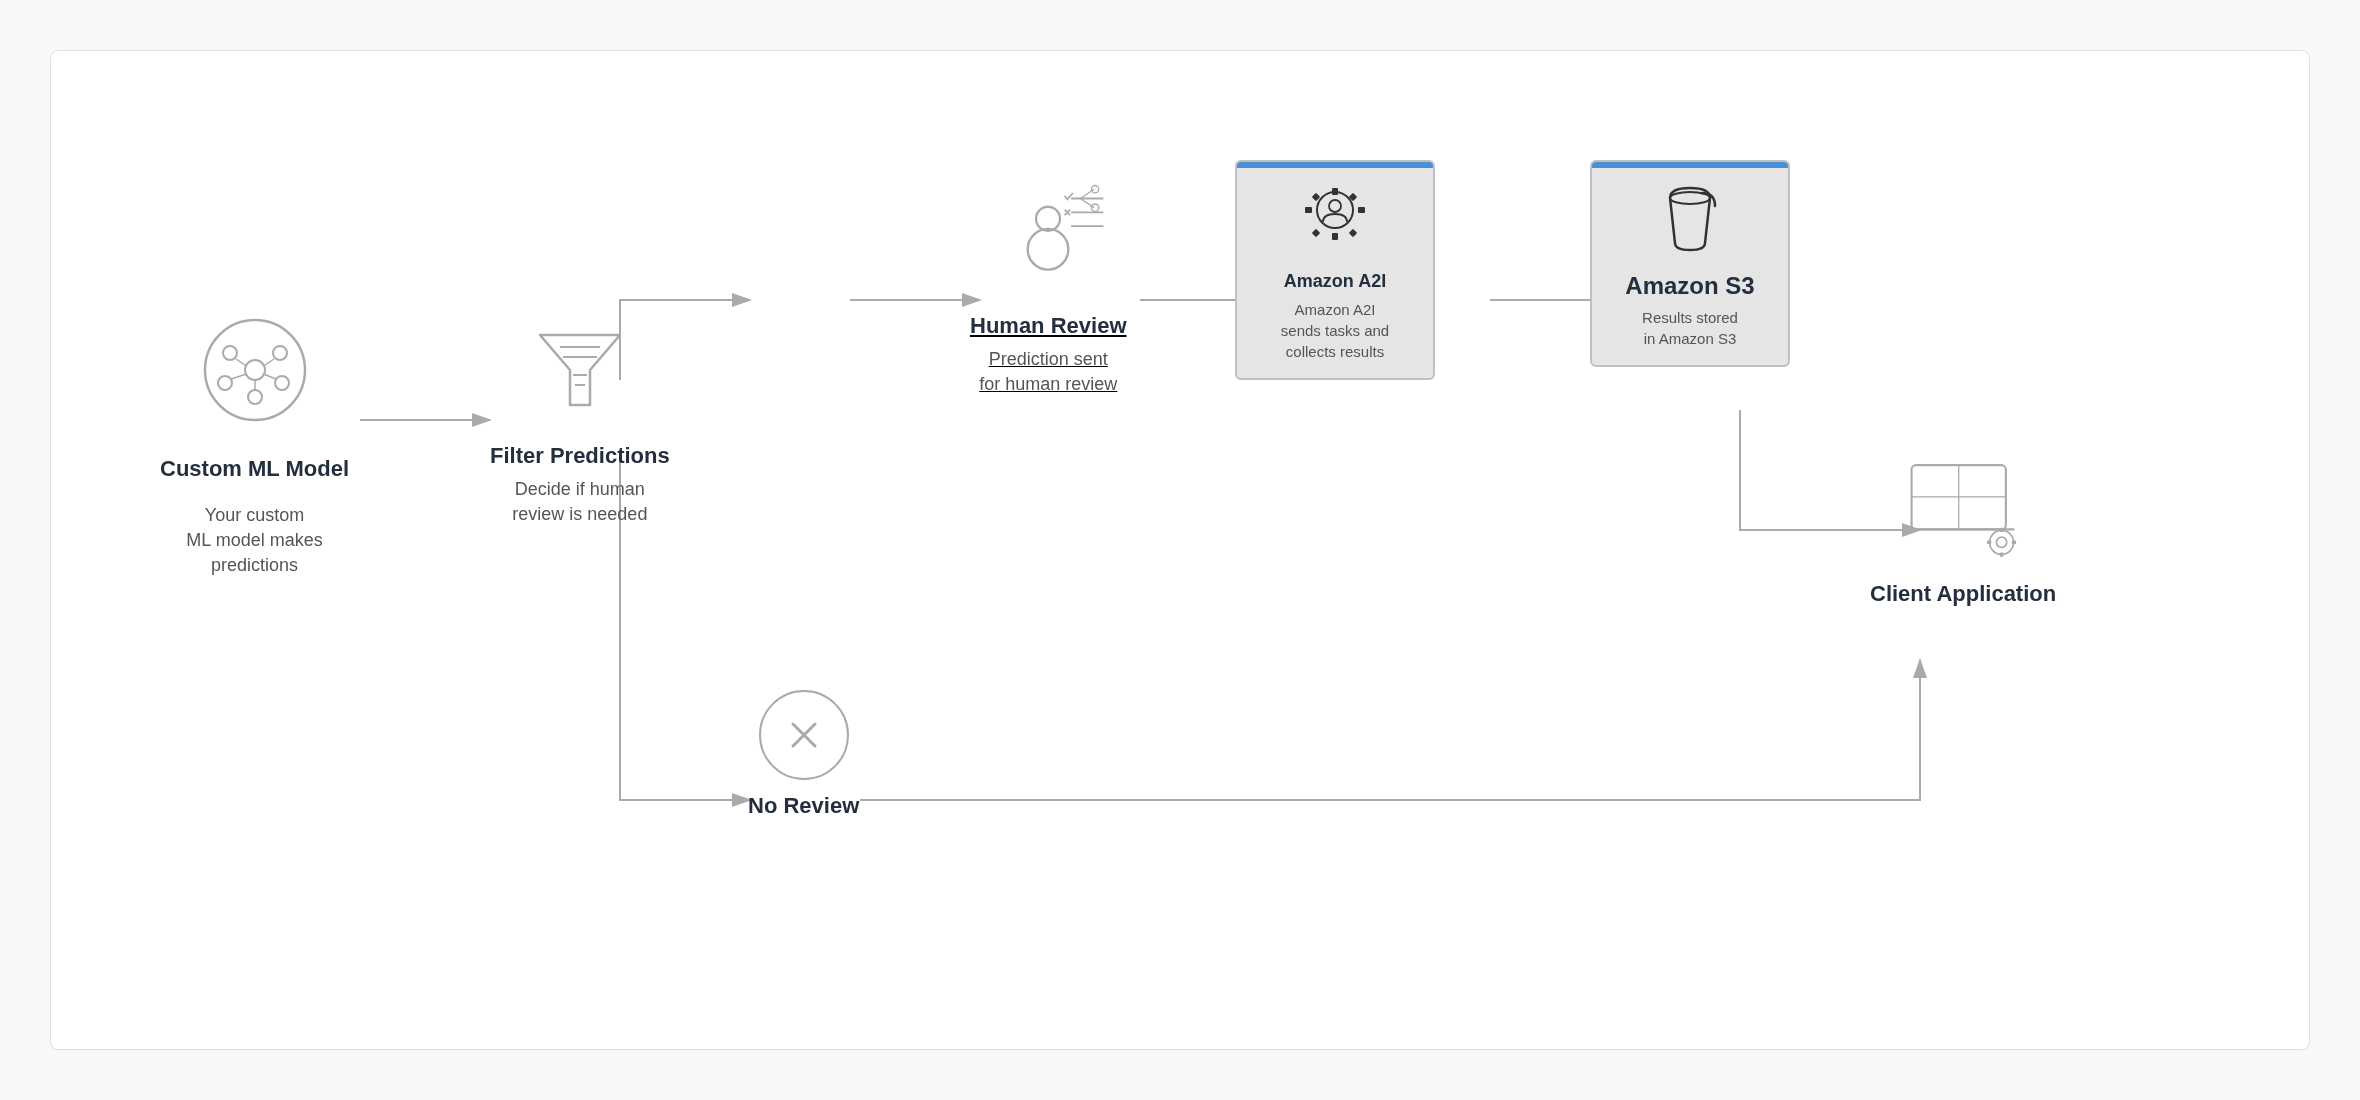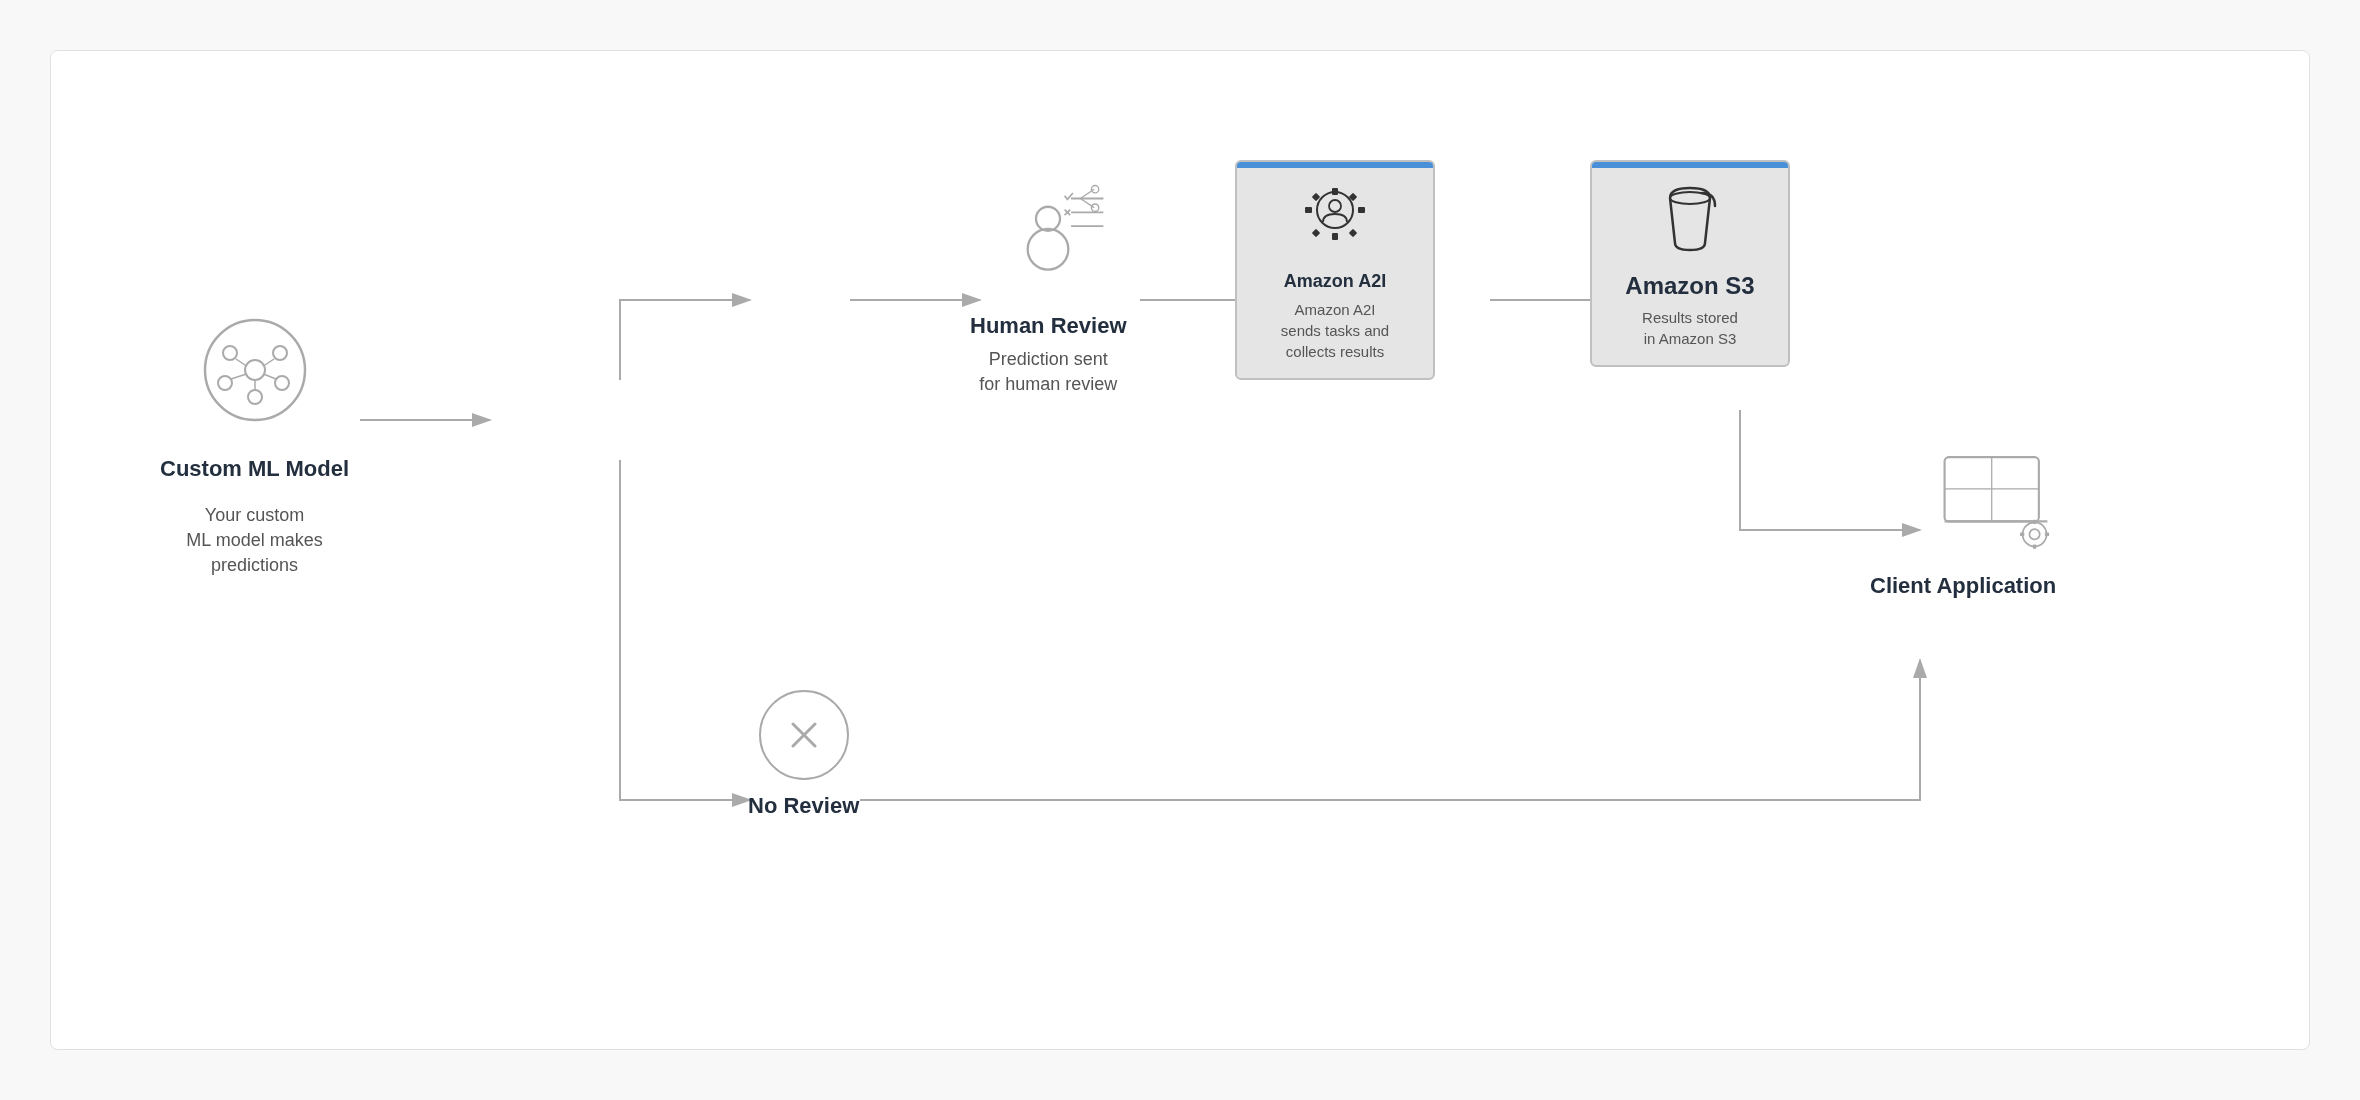--- a/index.html
+++ b/index.html
@@ -147,23 +147,42 @@
         </svg>
       </div>
       <div class="node-title">Custom ML Model</div>
       <div class="node-subtitle">
         <span>Your custom</span><br>
         <span>ML model makes</span><br>
         <span>predictions</span>
       </div>
     </div>
 
-
-
-    <div class="node" style="left:840px; top:80px;">
+    <div class="node" style="left:360px; top:210px;">
+      <div class="node-icon">
+        <svg width="110" height="110" viewBox="0 0 110 110" fill="none" xmlns="http://www.w3.org/2000/svg">
+
+          <polygon points="15,20 95,20 65,55 65,90 45,90 45,55" stroke="#aaa" stroke-width="2.5" fill="none" stroke-linejoin="round"></polygon>
+
+          <line x1="35" y1="32" x2="75" y2="32" stroke="#aaa" stroke-width="2"></line>
+          <line x1="38" y1="42" x2="72" y2="42" stroke="#aaa" stroke-width="2"></line>
+
+          <line x1="48" y1="60" x2="62" y2="60" stroke="#aaa" stroke-width="2"></line>
+          <line x1="50" y1="70" x2="60" y2="70" stroke="#aaa" stroke-width="2"></line>
+        </svg>
+      </div>
+      <div class="node-title">Filter Predictions</div>
+      <div class="node-subtitle">
+        <span>Decide if human</span><br>
+        <span>review is needed</span>
+      </div>
+    </div>
+
+
+    <div class="node" style="left:840px; top:80px;text-decoration:underline;">
       <div class="node-icon">
         <svg width="130" height="130" viewBox="0 0 130 130" fill="none" xmlns="http://www.w3.org/2000/svg">
 
           <circle cx="65" cy="75" r="22" stroke="#aaa" stroke-width="2.5" fill="none"></circle>
           <circle cx="65" cy="42" r="13" stroke="#aaa" stroke-width="2.5" fill="none"></circle>
 
           <line x1="90" y1="20" x2="125" y2="20" stroke="#aaa" stroke-width="2"></line>
           <line x1="90" y1="35" x2="125" y2="35" stroke="#aaa" stroke-width="2"></line>
           <line x1="90" y1="50" x2="125" y2="50" stroke="#aaa" stroke-width="2"></line>
 
@@ -222,21 +241,21 @@
           <path d="M52,15 Q65,15 65,28" stroke="#333" stroke-width="2.5" fill="none" stroke-linecap="round"></path>
         </svg>
         <div class="node-title" style="font-size:24px;">Amazon S3</div>
         <div class="node-subtitle" style="font-size:15px;">
           <span>Results stored</span><br>
           <span>in Amazon S3</span>
         </div>
       </div>
     </div>
 
-    <div class="node" style="left:1740px; top:340px;align-items:flex-end;">
+    <div class="node" style="left:1740px; top:348px;">
       <div class="node-icon">
         <svg width="140" height="120" viewBox="0 0 140 120" fill="none" xmlns="http://www.w3.org/2000/svg">
 
           <rect x="10" y="10" width="110" height="75" rx="5" stroke="#aaa" stroke-width="2.5" fill="none"></rect>
 
           <line x1="65" y1="10" x2="65" y2="85" stroke="#aaa" stroke-width="1.5"></line>
           <line x1="10" y1="47" x2="120" y2="47" stroke="#aaa" stroke-width="1.5"></line>
 
           <line x1="10" y1="85" x2="130" y2="85" stroke="#aaa" stroke-width="2.5"></line>
 

